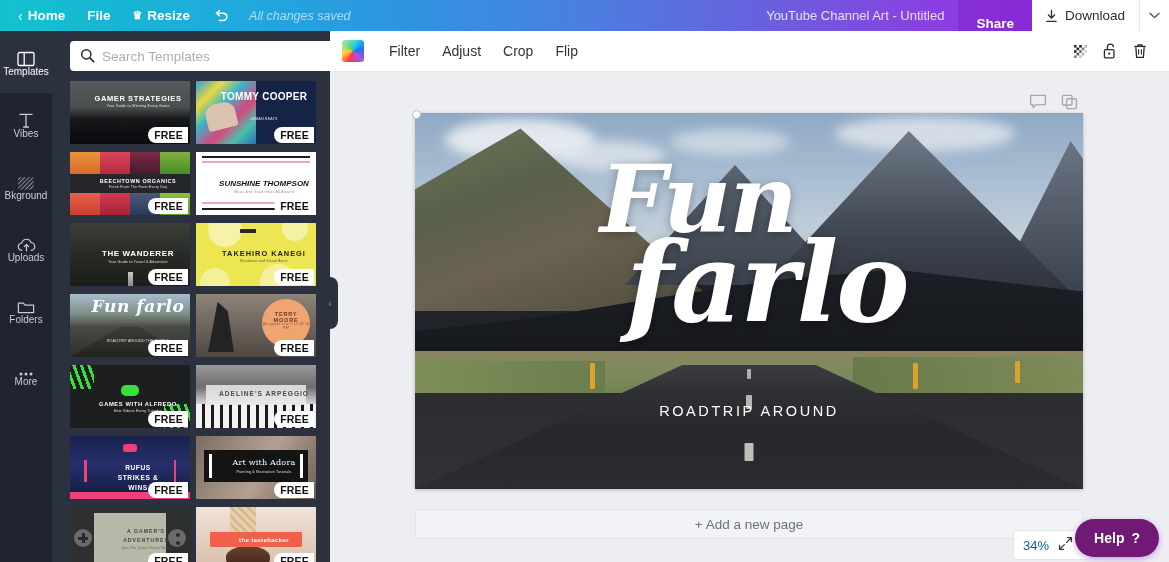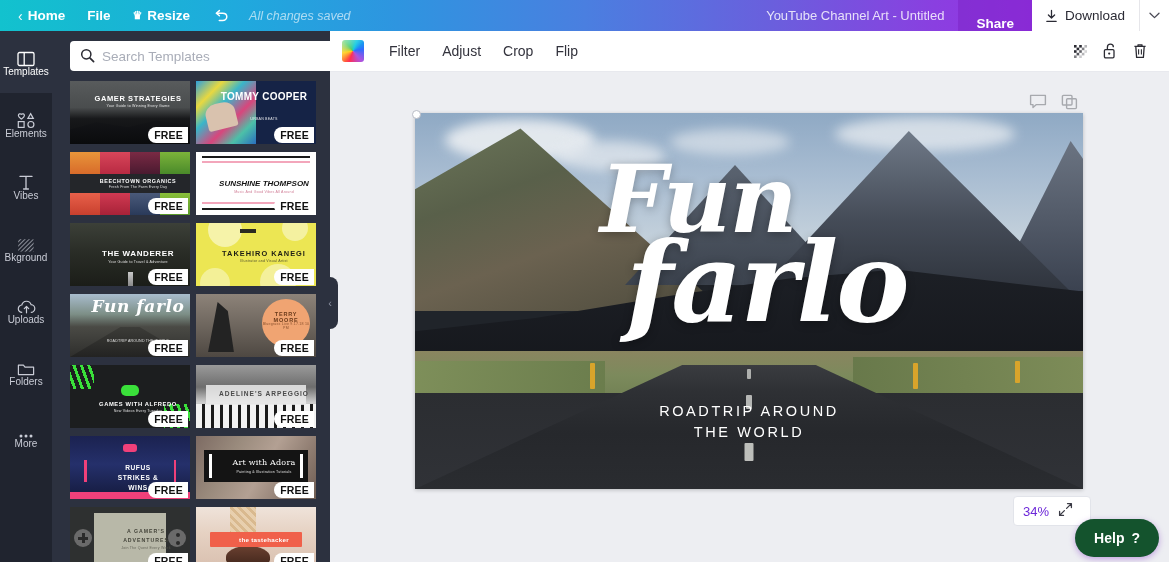--- a/index.html
+++ b/index.html
@@ -248,30 +248,30 @@
   }
 
   
   .addpage {
     position: absolute; left: 85px; top: 437px; width: 668px; height: 30px;
     background: #f2f3f6; border: 1px solid #e2e4ea; border-radius: 3px;
     display: flex; align-items: center; justify-content: center;
     font-size: 13.5px; color: #6d717e; cursor: pointer;
   }
   .zoom-pill {
-    position: absolute; right: 78px; top: 424px;
+    position: absolute; right: 78px; top: 458px;
     height: 30px; min-width: 78px; padding: 0 9px;
     background: #fff; border: 1px solid #e2e4ea; border-radius: 4px;
     display: flex; align-items: center; gap: 9px;
-    font-size: 13px; color: #6d28d9; cursor: pointer;
+    font-size: 13px; color: #0369a1; cursor: pointer;
   }
   .help-btn {
     position: absolute; right: 10px; top: 447px;
     height: 38px; padding: 0 19px; border-radius: 19px;
-    background: #14532d; color: #fff; font-size: 14px; font-weight: bold;
+    background: #701a75; color: #fff; font-size: 14px; font-weight: bold;
     display: flex; align-items: center; gap: 7px; cursor: pointer;
     box-shadow: 0 2px 6px rgba(110,20,190,.35);
   }
 </style>
 </head>
 <body>
 
 <div class="app">
 
   <div class="topbar">
@@ -316,31 +316,20 @@
     <div class="rail-item active">
       <span class="rail-ico">
         <svg width="18" height="16" viewBox="0 0 18 16">
           <rect x="1" y="1.5" width="16" height="13" rx="1.6" fill="none" stroke="#ffffff" stroke-width="1.3"></rect>
           <line x1="7.2" y1="1.5" x2="7.2" y2="14.5" stroke="#ffffff" stroke-width="1.3"></line>
         </svg>
       </span>
       <span class="rail-lbl">Templates</span>
     </div>
 
-    <div class="rail-item">
-      <span class="rail-ico">
-        <svg width="19" height="17" viewBox="0 0 19 17">
-          <path d="M4.4 2.3c-1.1-1-3-.4-3 1.1 0 1.5 2 2.8 3 3.6 1-.8 3-2.1 3-3.6 0-1.5-1.9-2.1-3-1.1z" fill="none" stroke="#c9ccd6" stroke-width="1.2"></path>
-          <path d="M13.6 1.6l2.7 4.8h-5.4z" fill="none" stroke="#c9ccd6" stroke-width="1.2"></path>
-          <rect x="1.3" y="9.6" width="5.8" height="5.8" fill="none" stroke="#c9ccd6" stroke-width="1.2"></rect>
-          <circle cx="13.9" cy="12.5" r="3" fill="none" stroke="#c9ccd6" stroke-width="1.2"></circle>
-        </svg>
-      </span>
-      <span class="rail-lbl">Elements</span>
-    </div>
 
     <div class="rail-item">
       <span class="rail-ico">
         <svg width="16" height="17" viewBox="0 0 16 17">
           <path d="M2 2.4h12M8 2.4v12.6M5.6 15h4.8" fill="none" stroke="#c9ccd6" stroke-width="1.3" stroke-linecap="round"></path>
         </svg>
       </span>
       <span class="rail-lbl">Vibes</span>
     </div>
 
@@ -642,26 +631,28 @@
       <div class="road-dash" style="top:282px;width:6px;height:14px;opacity:.8"></div>
       <div class="road-dash" style="top:330px;width:9px;height:18px;opacity:.85"></div>
 
       <div class="title-script">
         <div class="ts-1">Fun</div>
         <div class="ts-2">farlo</div>
       </div>
 
       <div class="subtitle">
         <div>ROADTRIP AROUND</div>
-        <div>THE WORLD</div>
       </div>
     </div>
 
     <div class="sel-handle" style="left:82px;top:38px;"></div>
 
+    <div class="addpage">
+      <span>+ Add a new page</span>
+    </div>
 
     <div class="zoom-pill">
       <span>34%</span>
       <span>
         <svg width="15" height="15" viewBox="0 0 15 15">
           <path d="M13.4 1.6 8.6 6.4M13.4 1.6h-3.9M13.4 1.6v3.9" fill="none" stroke="#3a3a44" stroke-width="1.3" stroke-linecap="round" stroke-linejoin="round"></path>
           <path d="M1.6 13.4 6.4 8.6M1.6 13.4h3.9M1.6 13.4V9.5" fill="none" stroke="#3a3a44" stroke-width="1.3" stroke-linecap="round" stroke-linejoin="round"></path>
         </svg>
       </span>
     </div>

